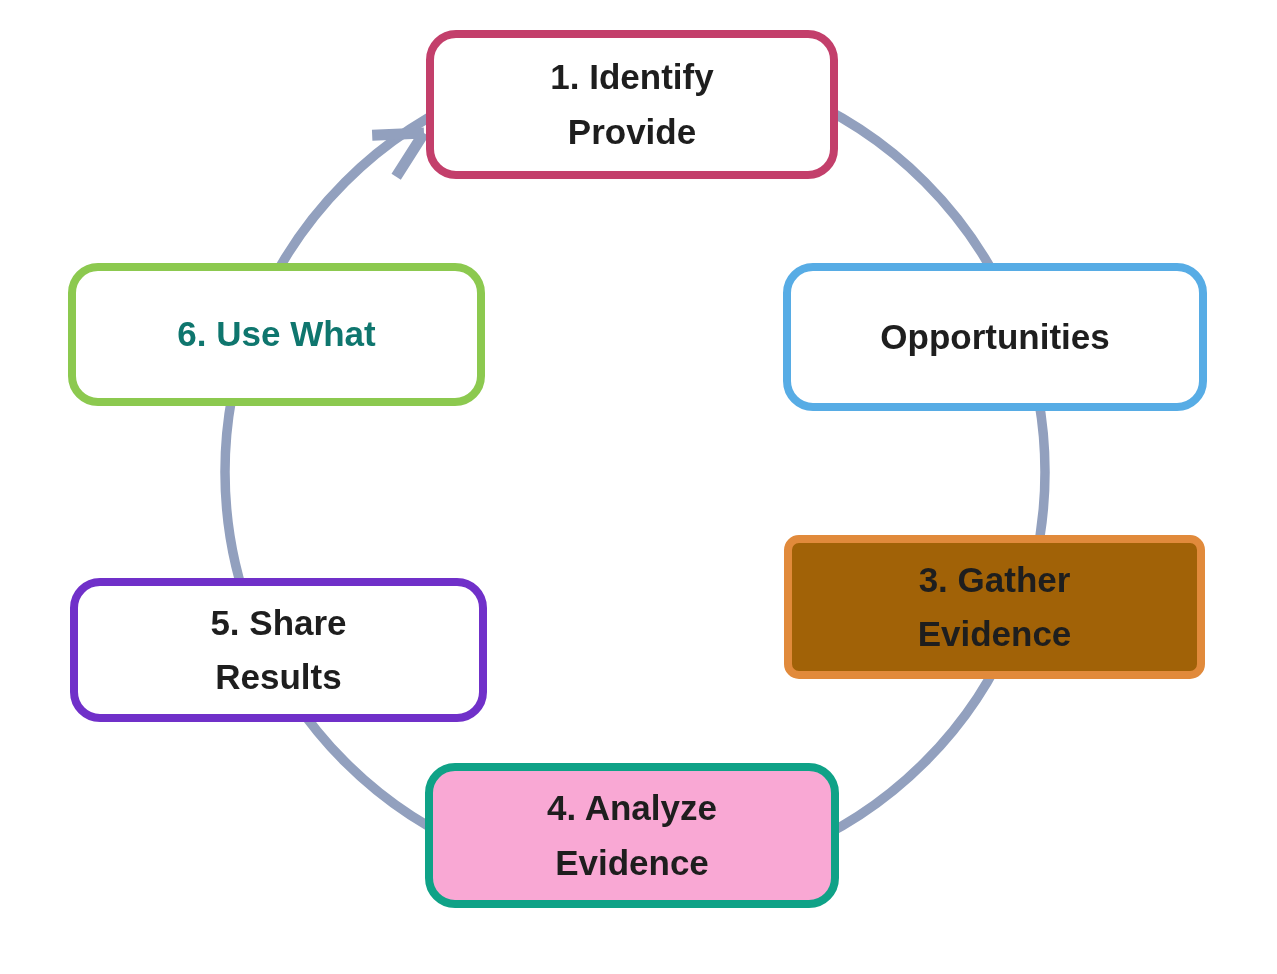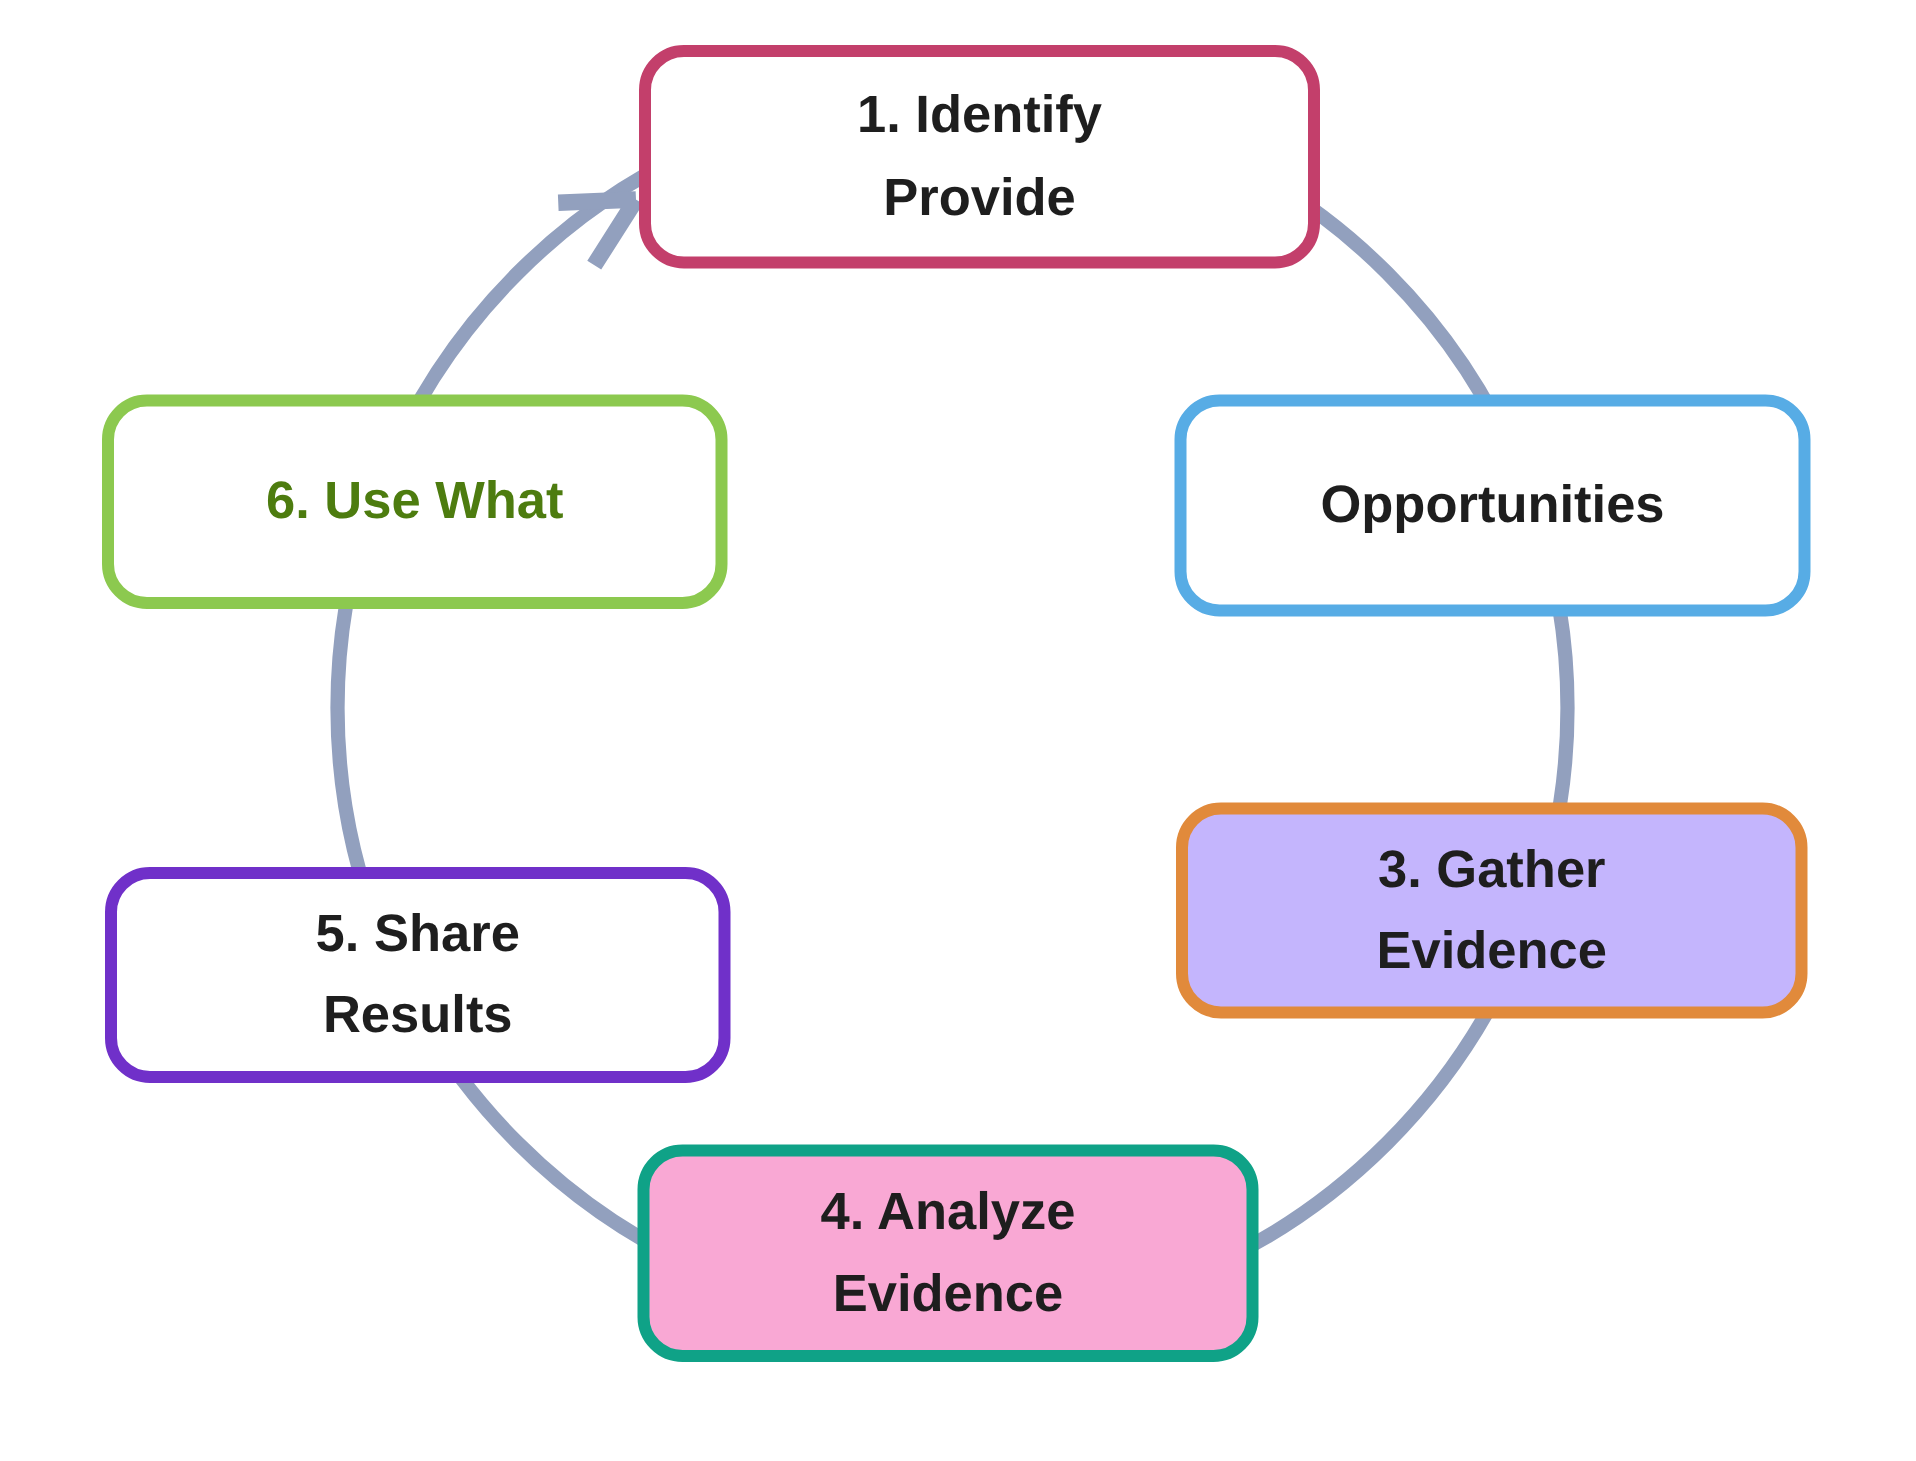--- a/index.html
+++ b/index.html
@@ -32,21 +32,21 @@
     justify-content: center;
     text-align: center;
     font-weight: 700;
     font-size: 35px;
     line-height: 1.55;
     color: #1E1E1E;
   }
   .step span { display: block; }
 
   
-  .step-1 { left: 426px; top: 30px;  width: 454px; height: 149px; }
+  .step-1 { left: 426px; top: 30px;  width: 412px; height: 149px; }
   .step-2 { left: 783px; top: 263px; width: 424px; height: 148px; }
   .step-3 { left: 784px; top: 535px; width: 421px; height: 144px; }
   .step-4 { left: 425px; top: 763px; width: 414px; height: 145px; }
   .step-5 { left: 70px;  top: 534px; width: 417px; height: 144px; }
   .step-6 { left: 68px;  top: 263px; width: 417px; height: 143px; }
 </style>
 </head>
 <body>
 
 <div class="stage">
@@ -60,32 +60,32 @@
 
   <div class="step step-1" style="border-color: rgb(195, 63, 107); color: rgb(30, 30, 30); background-color: rgb(255, 255, 255);">
     <span>1. Identify</span>
     <span>Provide</span>
   </div>
 
   <div class="step step-2" style="border-color: rgb(87, 172, 229); color: rgb(30, 30, 30); background-color: rgb(255, 255, 255);">
     <span>Opportunities</span>
   </div>
 
-  <div class="step step-3" style="border-color: rgb(225, 138, 59); color: rgb(30, 30, 30); background-color: #c4b5fd;">
+  <div class="step step-3" style="border-color: rgb(225, 138, 59); color: rgb(30, 30, 30); background-color: #a16207; border-radius: 15px;">
     <span>3. Gather</span>
     <span>Evidence</span>
   </div>
 
   <div class="step step-4" style="border-color: rgb(15, 162, 135); color: rgb(30, 30, 30); background-color: #f9a8d4;">
     <span>4. Analyze</span>
     <span>Evidence</span>
   </div>
 
   <div class="step step-5" style="border-color: rgb(112, 48, 201); color: rgb(30, 30, 30); background-color: rgb(255, 255, 255); margin-top: 44px;">
     <span>5. Share</span>
     <span>Results</span>
   </div>
 
-  <div class="step step-6" style="border-color: rgb(140, 201, 79); color: #4d7c0f; background-color: rgb(255, 255, 255);">
+  <div class="step step-6" style="border-color: rgb(140, 201, 79); color: #0f766e; background-color: rgb(255, 255, 255);">
     <span>6. Use What</span>
   </div>
 
 </div>
 
 </body></html>

